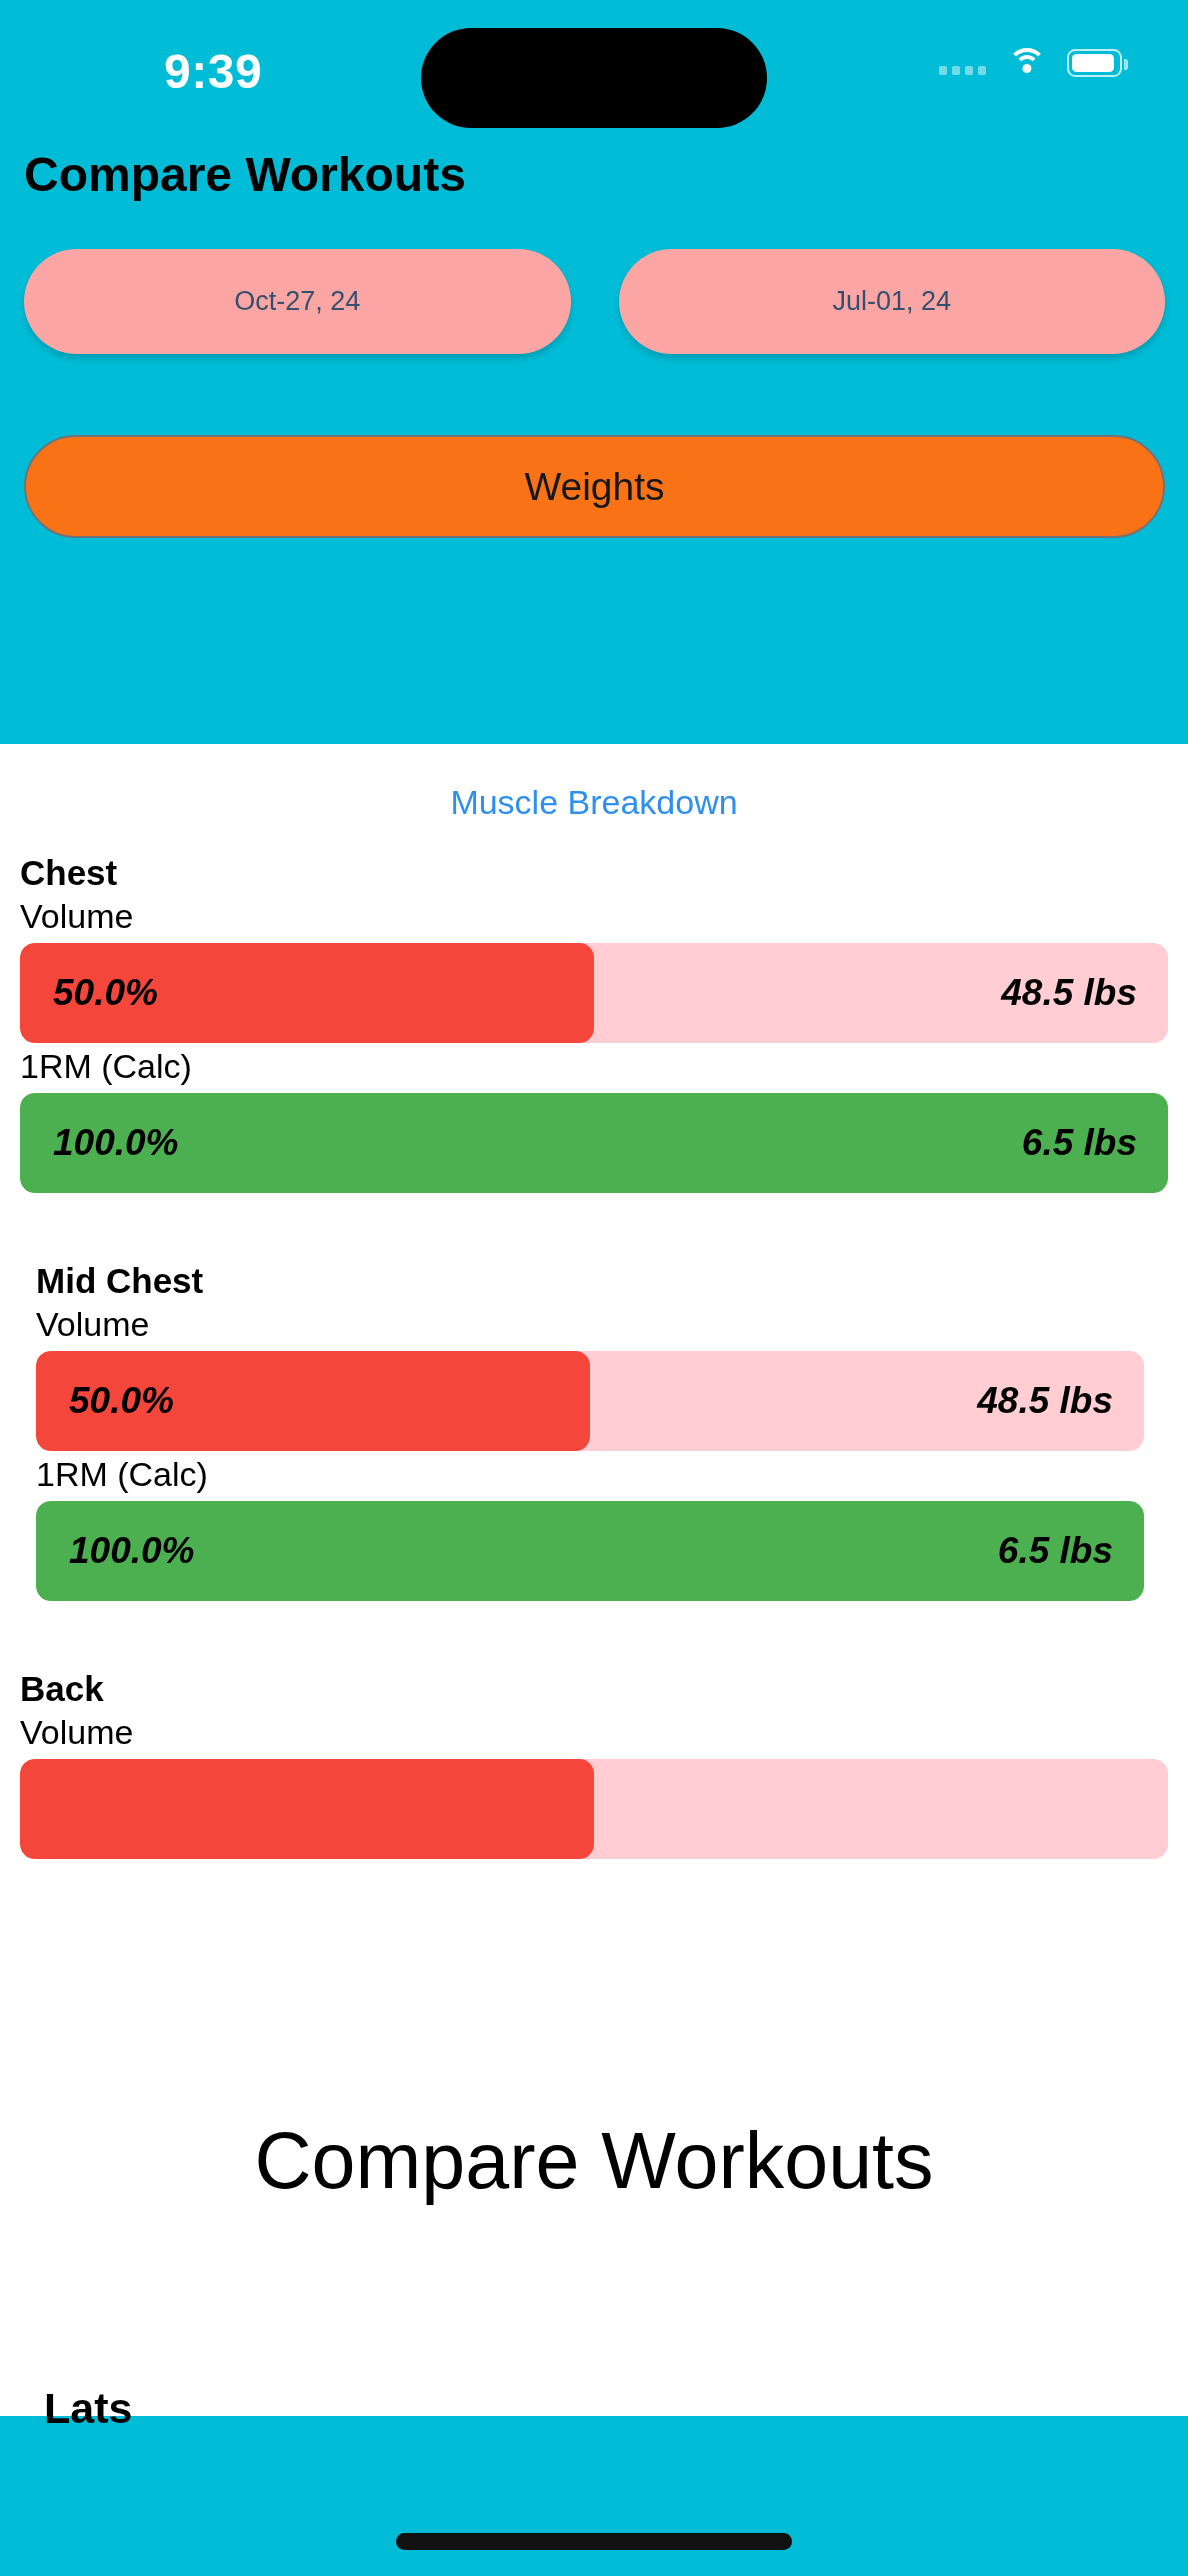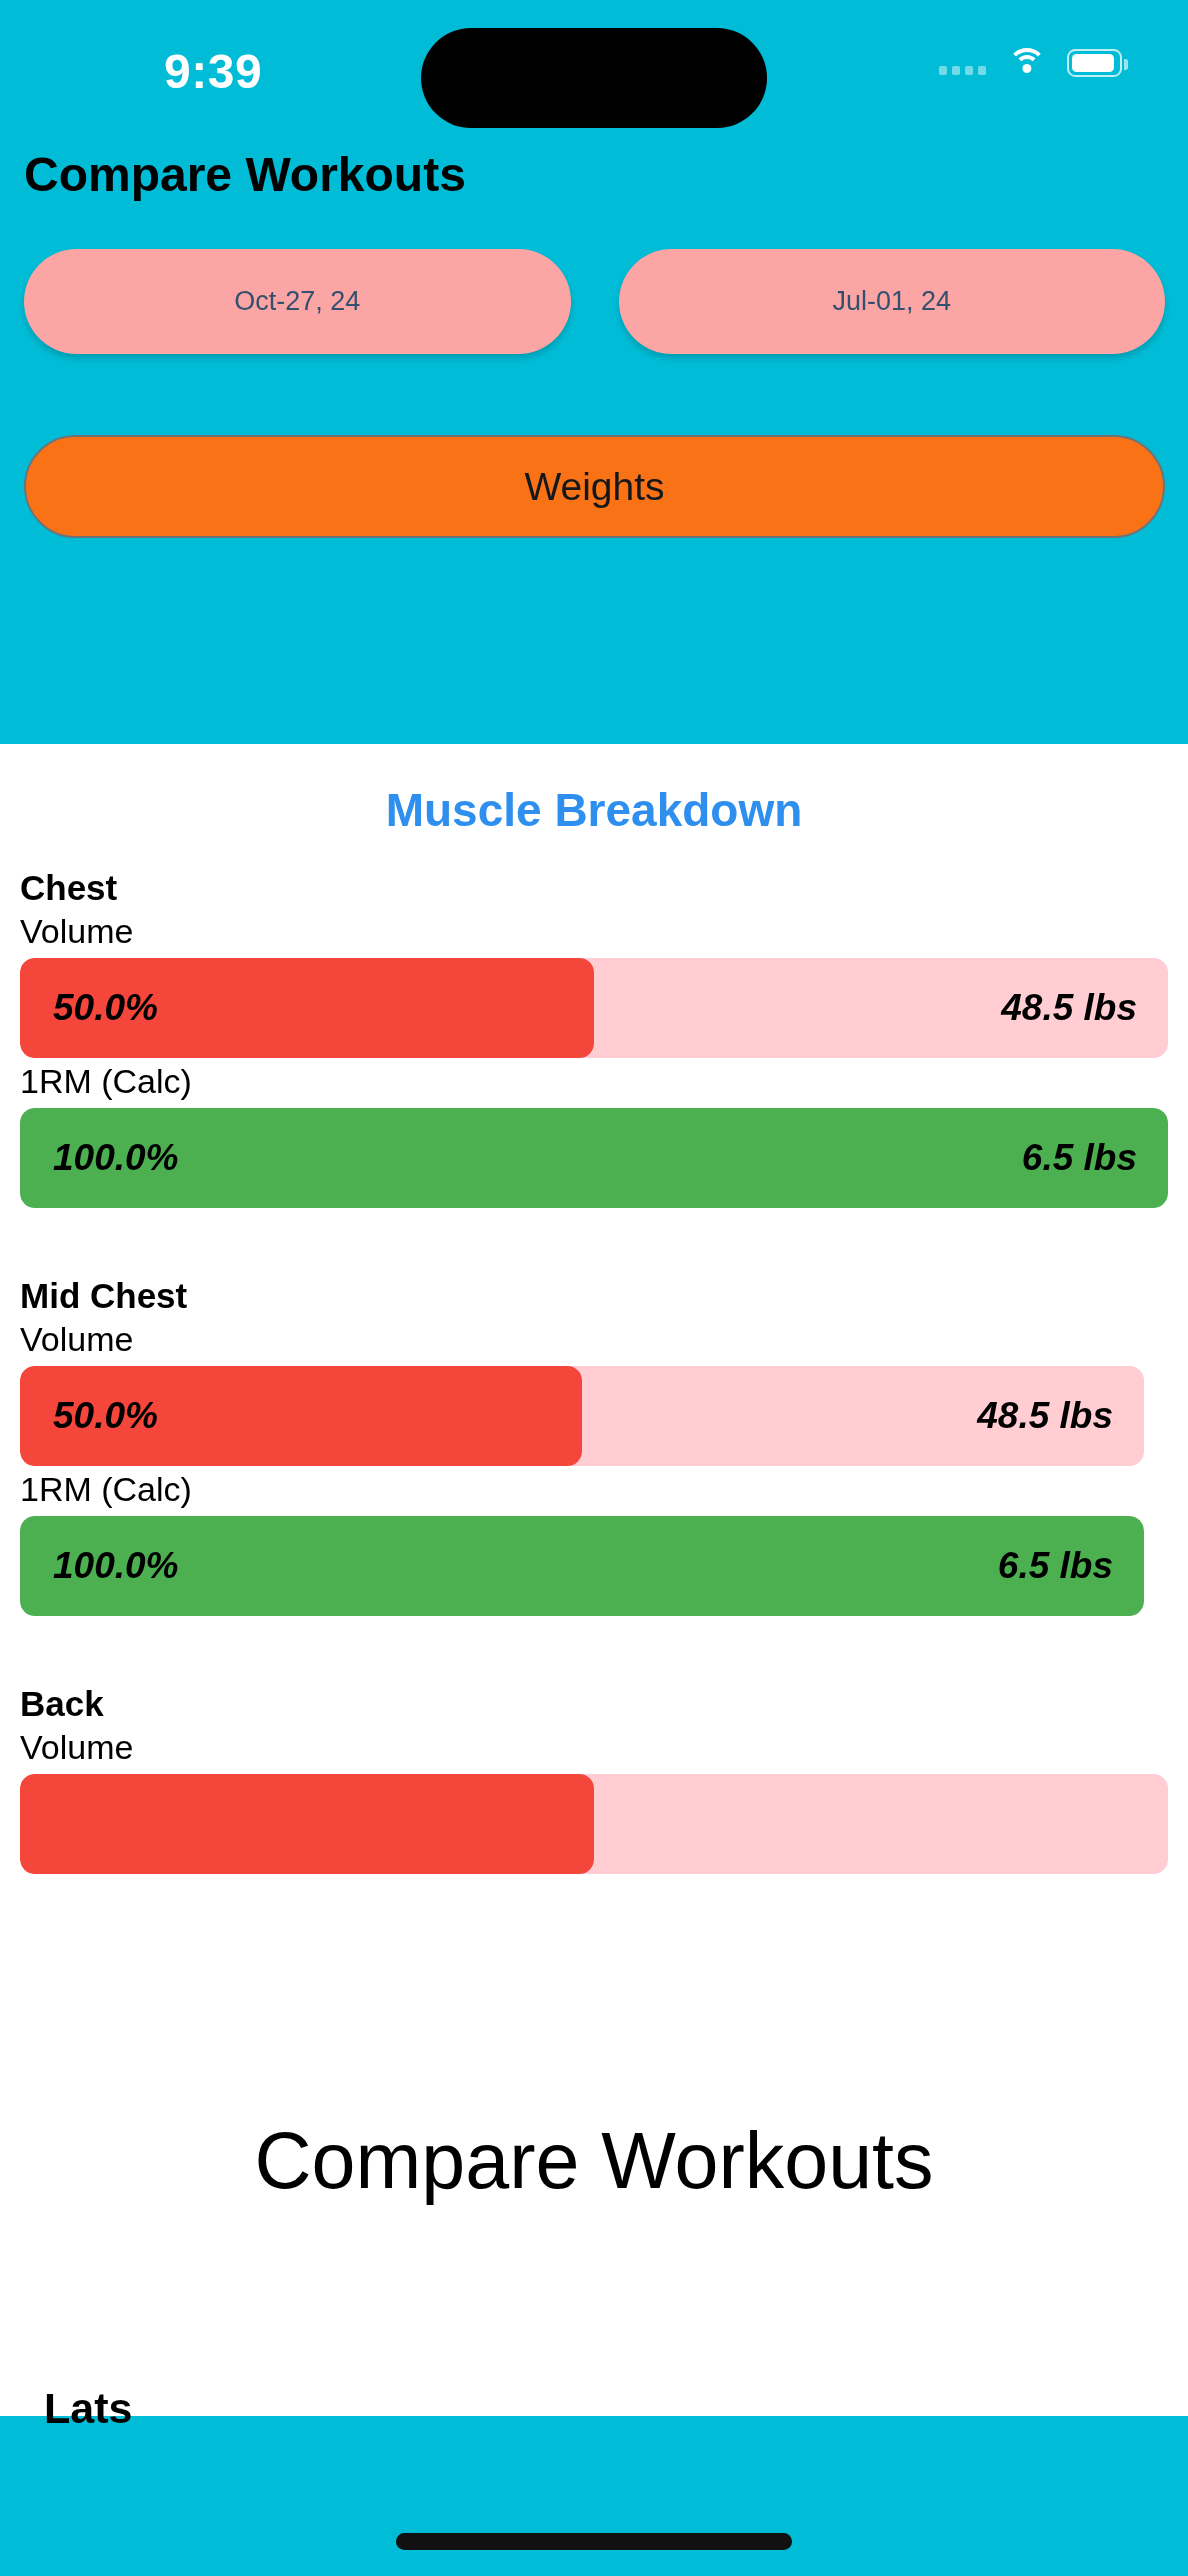--- a/index.html
+++ b/index.html
@@ -101,25 +101,25 @@
   .seg.off { background:transparent; }
   .seg.on  { background:#DCE6F5; border-left:2.8px solid #6E7377; }
 
   
   .content {
     position:absolute; left:0; top:744px; width:1188px; height:1671px;
     background:#ffffff; overflow:hidden;
   }
   .bd-title {
     margin-top:39px; text-align:center;
-    font-size:46px; font-weight:bold; color:#2E8FEE;
+    font-size:34px; font-weight:normal; color:#2E8FEE;
   }
 
   .group { padding:0 20px; }
-  .group.indent { padding-left:20px; padding-right:44px; }
+  .group.indent { padding-left:36px; padding-right:44px; }
 
   .muscle-name {
     font-size:35px; font-weight:bold; color:#000000;
     margin-top:31px; margin-bottom:3.7px;
   }
   .metric-name {
     font-size:34px; font-weight:normal; color:#000000;
     margin-top:3.7px; margin-bottom:7.4px;
   }
 

